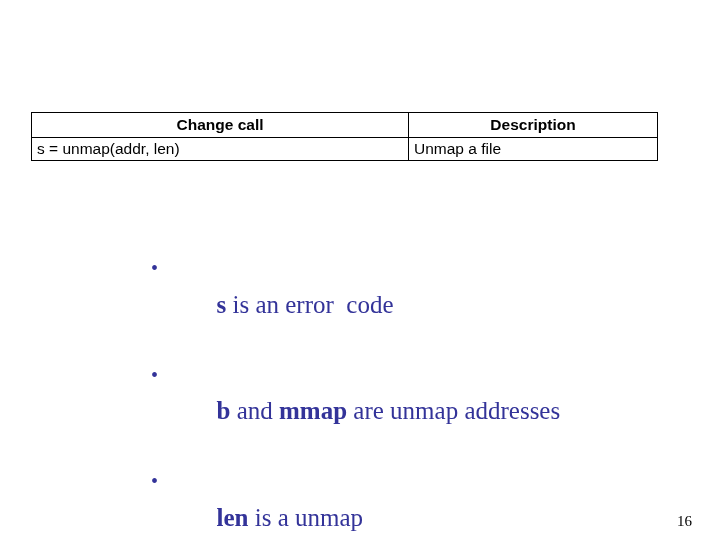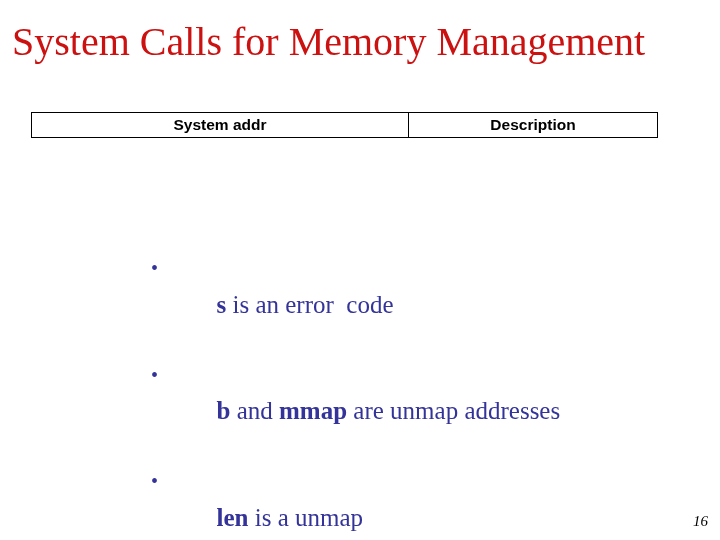--- a/index.html
+++ b/index.html
@@ -100,48 +100,50 @@
     line-height: 35.5px;
     color: #333399;
   }
   .bullet-list li b {
     font-weight: bold;
   }
 
   
   .page-number {
     position: absolute;
-    right: 12px;
+    right: 28px;
     bottom: 10px;
     color: #000000;
     font-family: "Liberation Serif", "DejaVu Serif", serif;
     font-size: 15px;
     line-height: 18px;
-    font-style: italic;
   }
 </style>
 </head>
 <body>
 
 <div id="slide">
 
-  <div class="slide-title">System Calls for Memory Management</div>
 
   <table class="syscall-table">
     <colgroup>
       <col class="col-call">
       <col class="col-desc">
     </colgroup>
     <thead>
       <tr>
-        <th>System addr</th>
+        <th>Change call</th>
         <th>Description</th>
       </tr>
     </thead>
     <tbody>
+      <tr class="row-light">
+        <td>s = unmap(addr, len)</td>
+        <td>Unmap a file</td>
+      </tr>
     </tbody>
   </table>
 
   <ul class="bullet-list">
     <li>
       <span class="bullet-dot">•</span><b>s</b><span> is an error  code</span>
     </li>
     <li>
       <span class="bullet-dot">•</span><b>b</b><span> and </span><b>mmap</b><span> are unmap addresses</span>
     </li>

